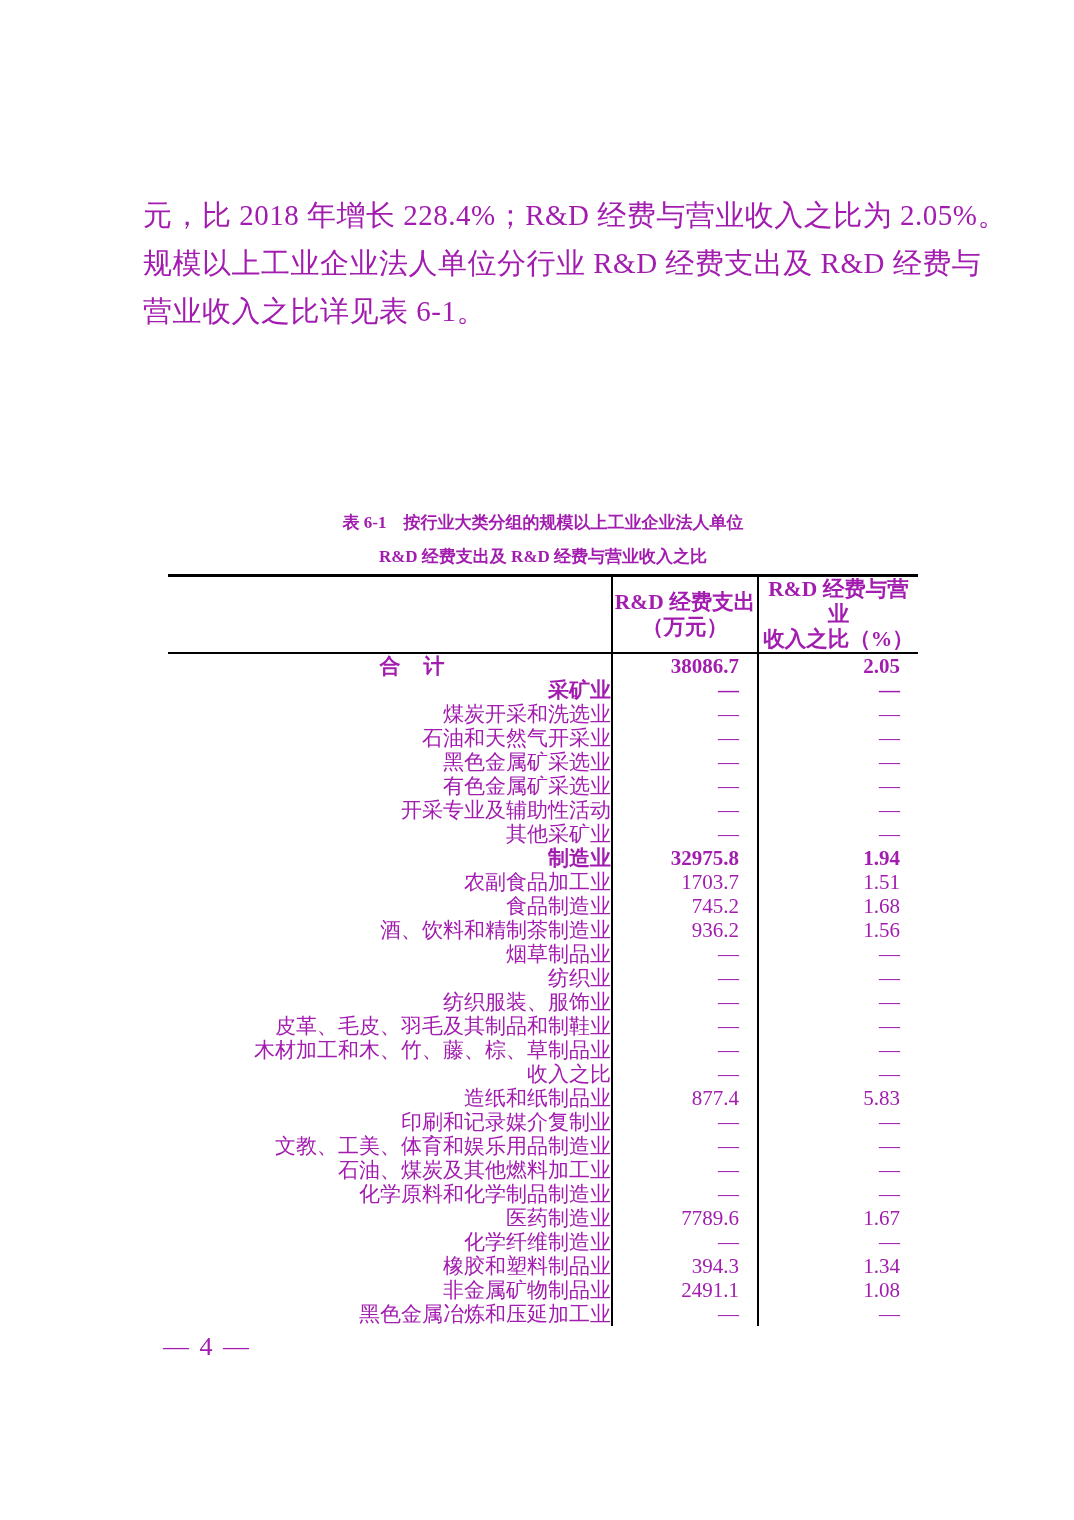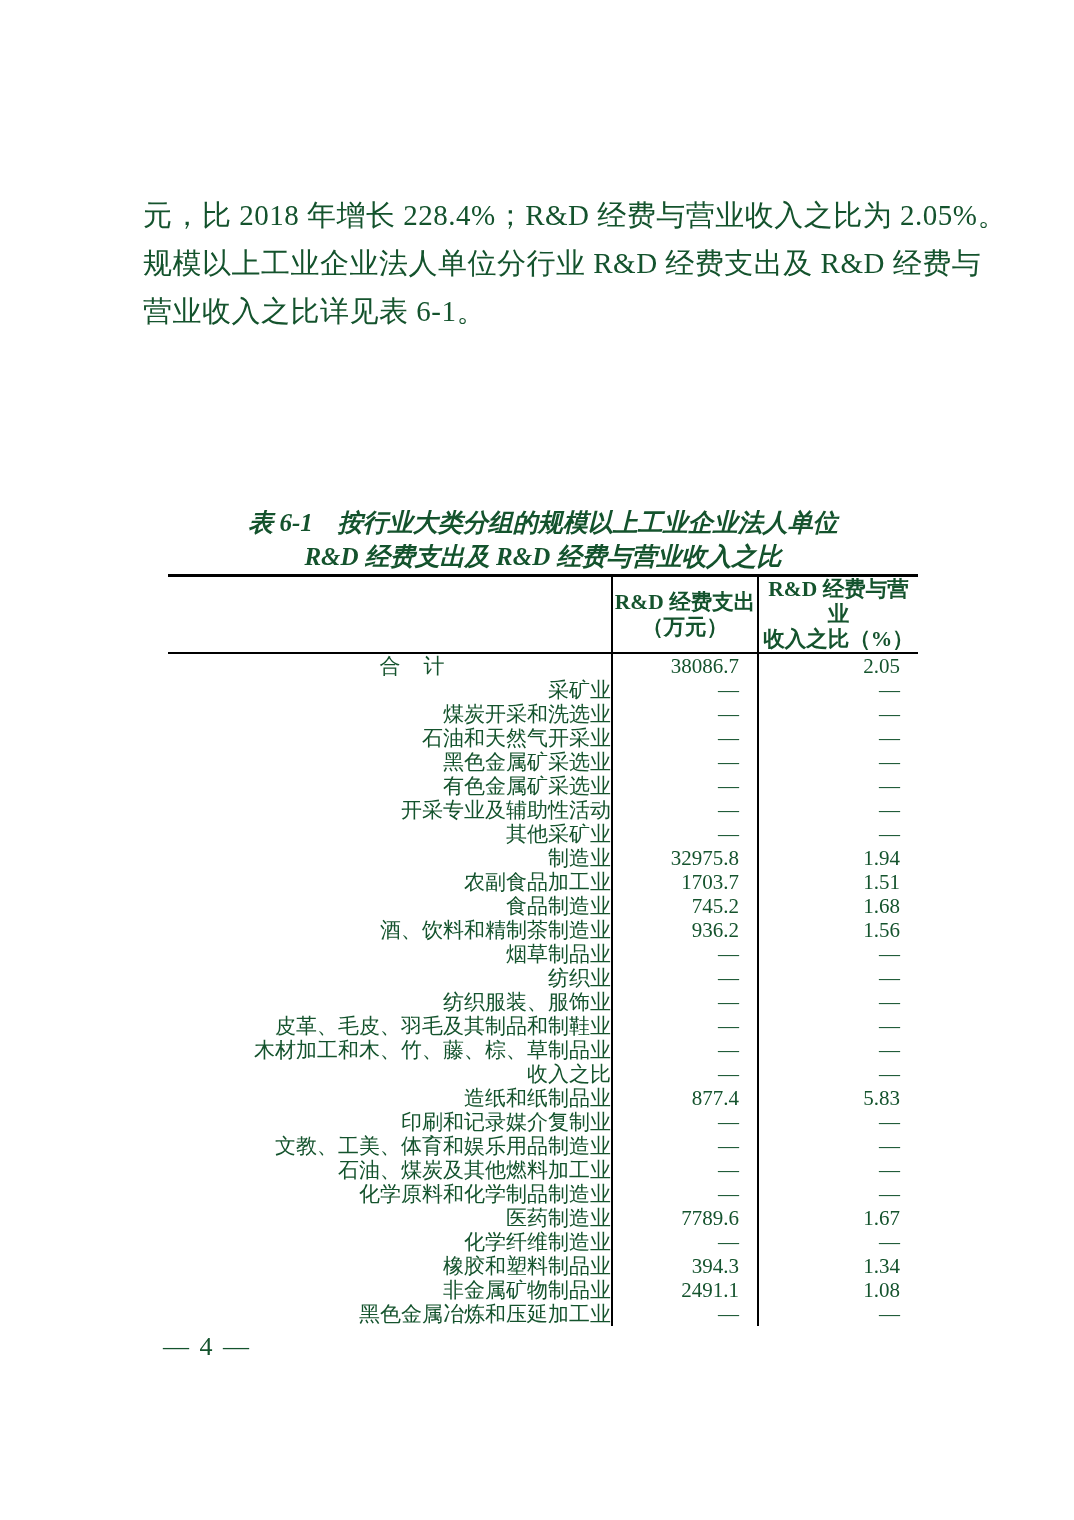--- a/index.html
+++ b/index.html
@@ -3,21 +3,21 @@
 <meta charset="utf-8">
 <style>
   * { margin: 0; padding: 0; box-sizing: border-box; }
   html, body { background: #ffffff; }
   .page {
     position: relative;
     width: 1074px;
     height: 1520px;
     background: #ffffff;
     font-family: "Liberation Serif", "DejaVu Serif", serif;
-    color: #14532d;
+    color: #a21caf;
     overflow: hidden;
   }
 
   
   .paragraphs {
     position: absolute;
     left: 143px;
     top: 191px;
     width: 818px;
   }
@@ -41,23 +41,22 @@
   
   .table-caption {
     position: absolute;
     left: 168px;
     top: 506px;
     width: 750px;
     text-align: center;
     font-weight: bold;
   }
   .caption-line {
-    font-size: 25px;
+    font-size: 17px;
     line-height: 34px;
-    font-style: italic;
   }
 
   
   .rd-table {
     position: absolute;
     left: 168px;
     top: 574px;
     width: 750px;
     border-collapse: collapse;
     table-layout: fixed;
@@ -82,21 +81,21 @@
     font-size: 21px;
     line-height: 24px;
     padding: 0;
     white-space: nowrap;
     overflow: visible;
     vertical-align: middle;
   }
   .rd-table tbody td.label { text-align: right; padding-left: 3px; }
   .rd-table tbody td.label.ind { padding-left: 37px; }
   .rd-table tbody td.num { text-align: right; padding-right: 18px; }
-  .rd-table tbody tr.boldrow { font-weight: normal; margin-left: 27px; }
+  .rd-table tbody tr.boldrow { font-weight: bold; margin-left: 27px; }
   .rd-table tbody td.label.total {
     text-align: center;
     padding-left: 46px;
     letter-spacing: 1px;
   }
 
   
   .page-footer {
     position: absolute;
     left: 163px;

